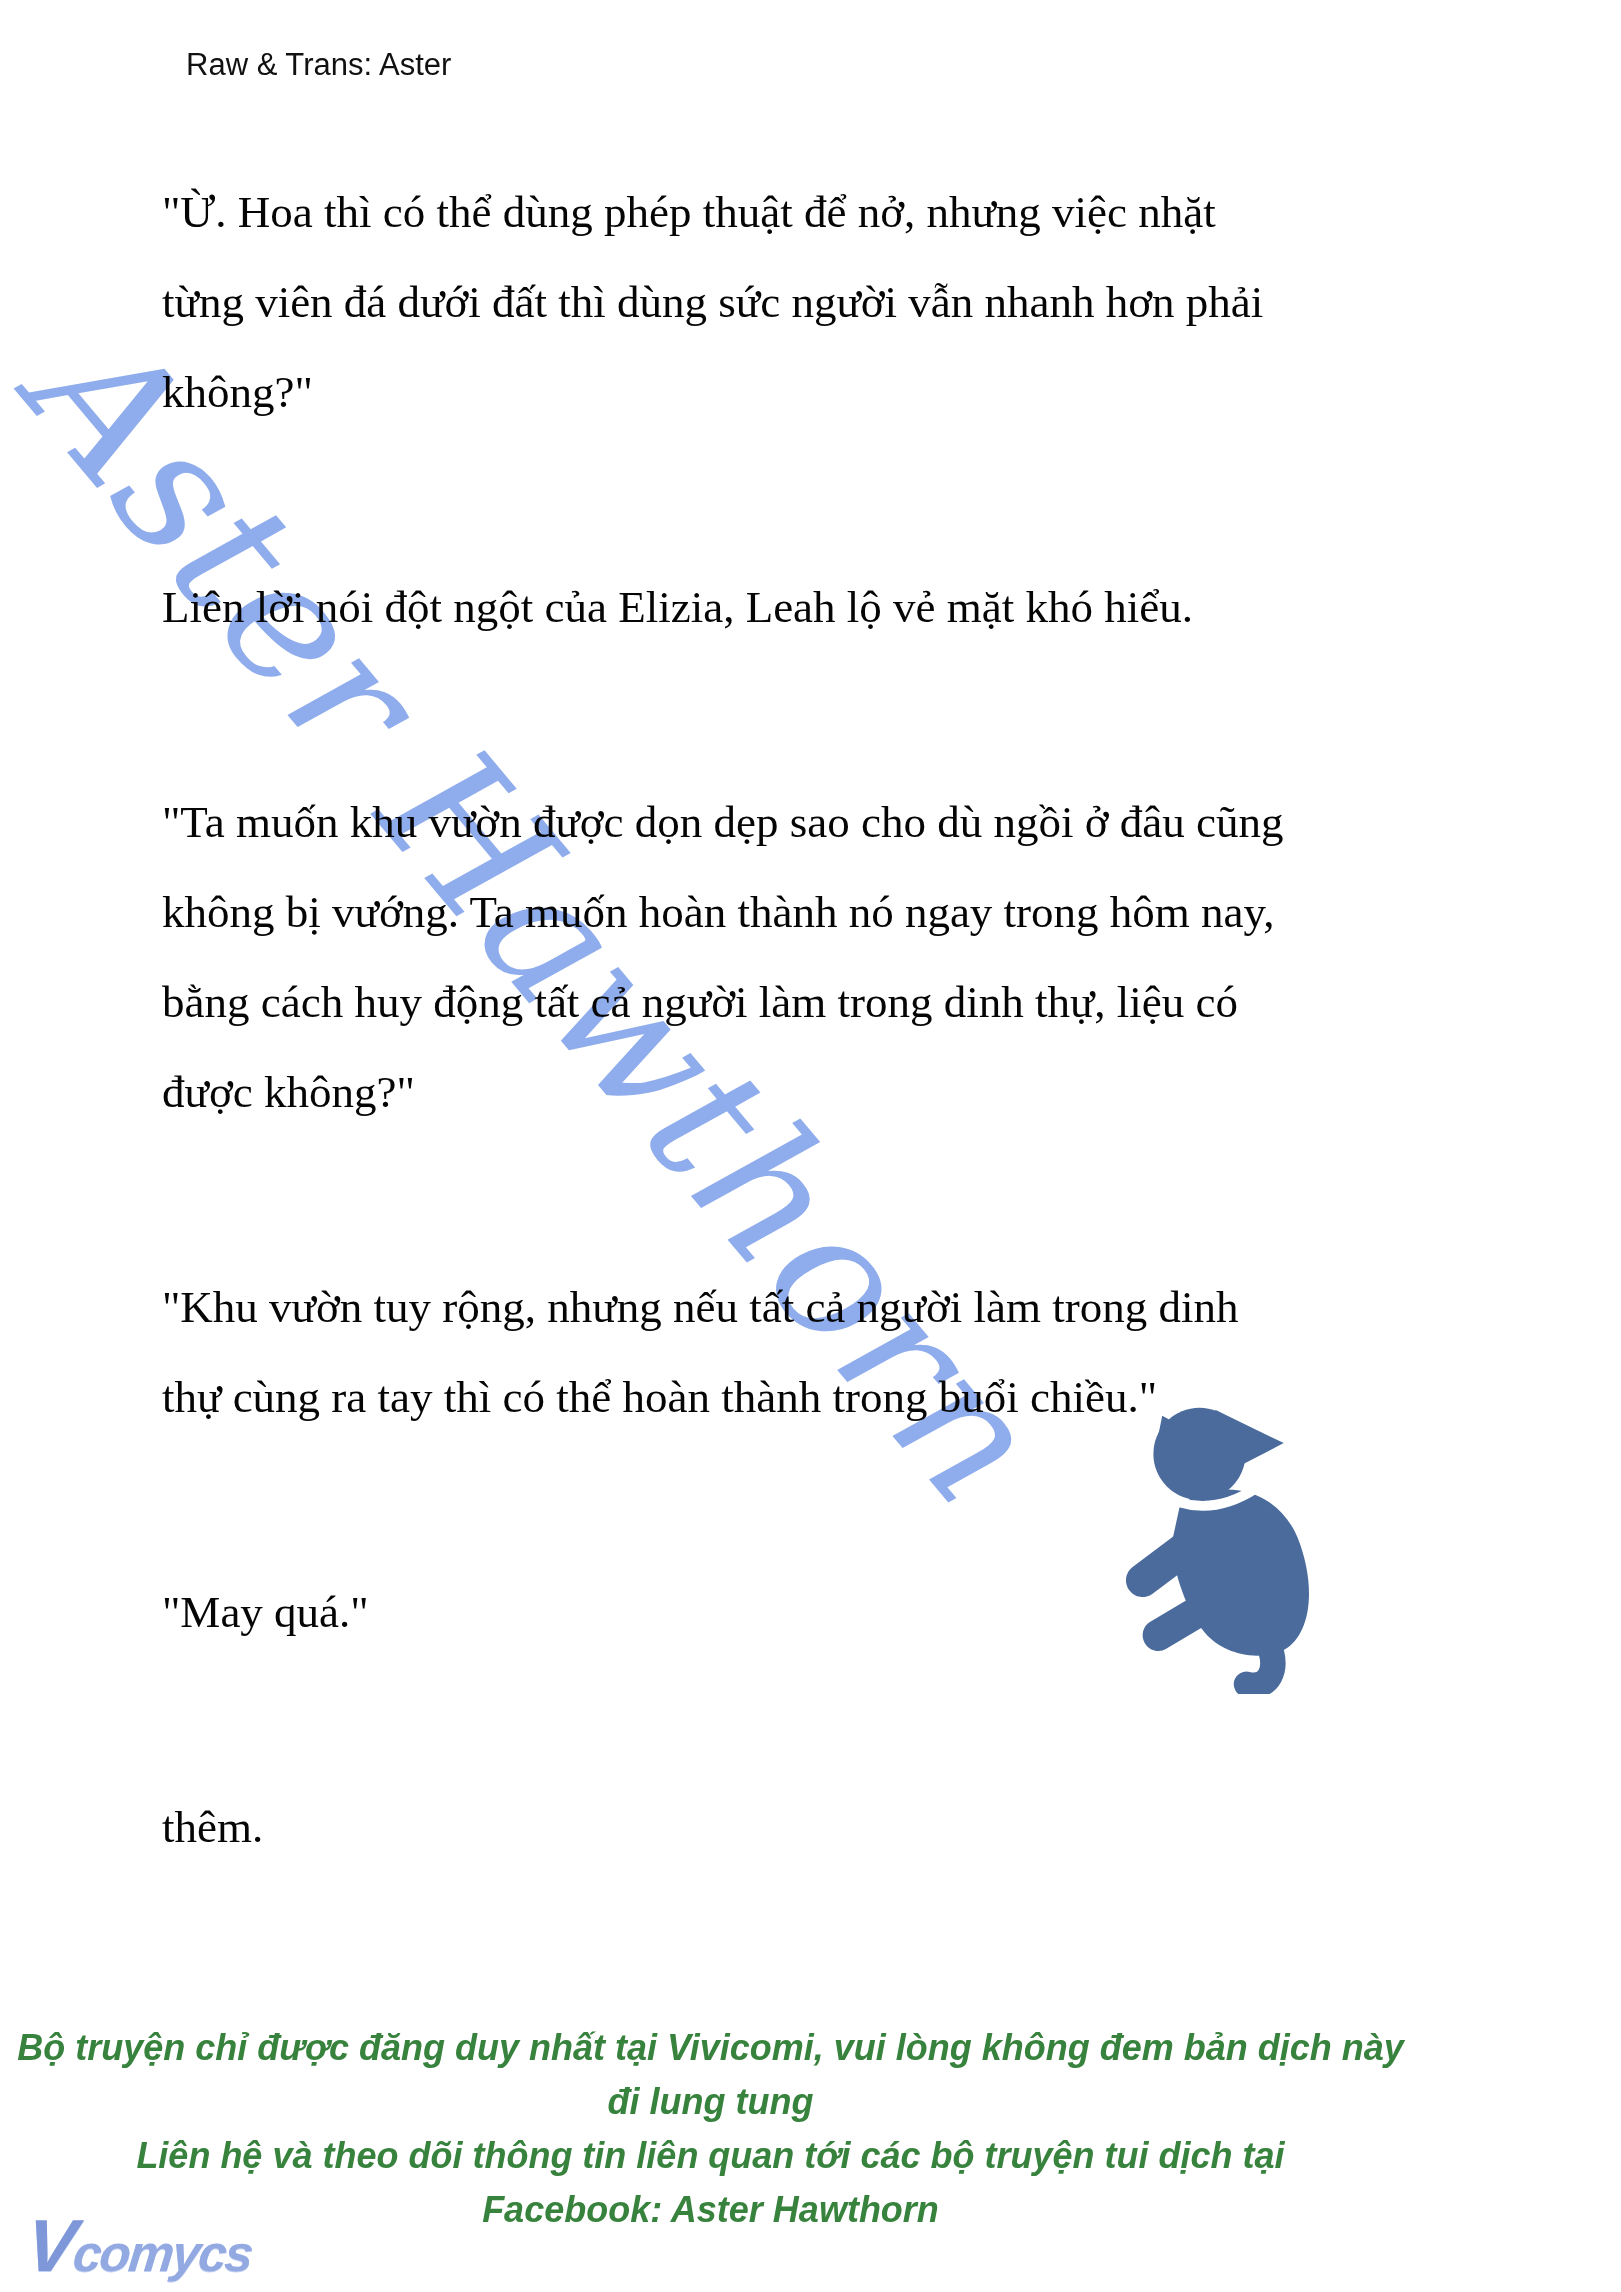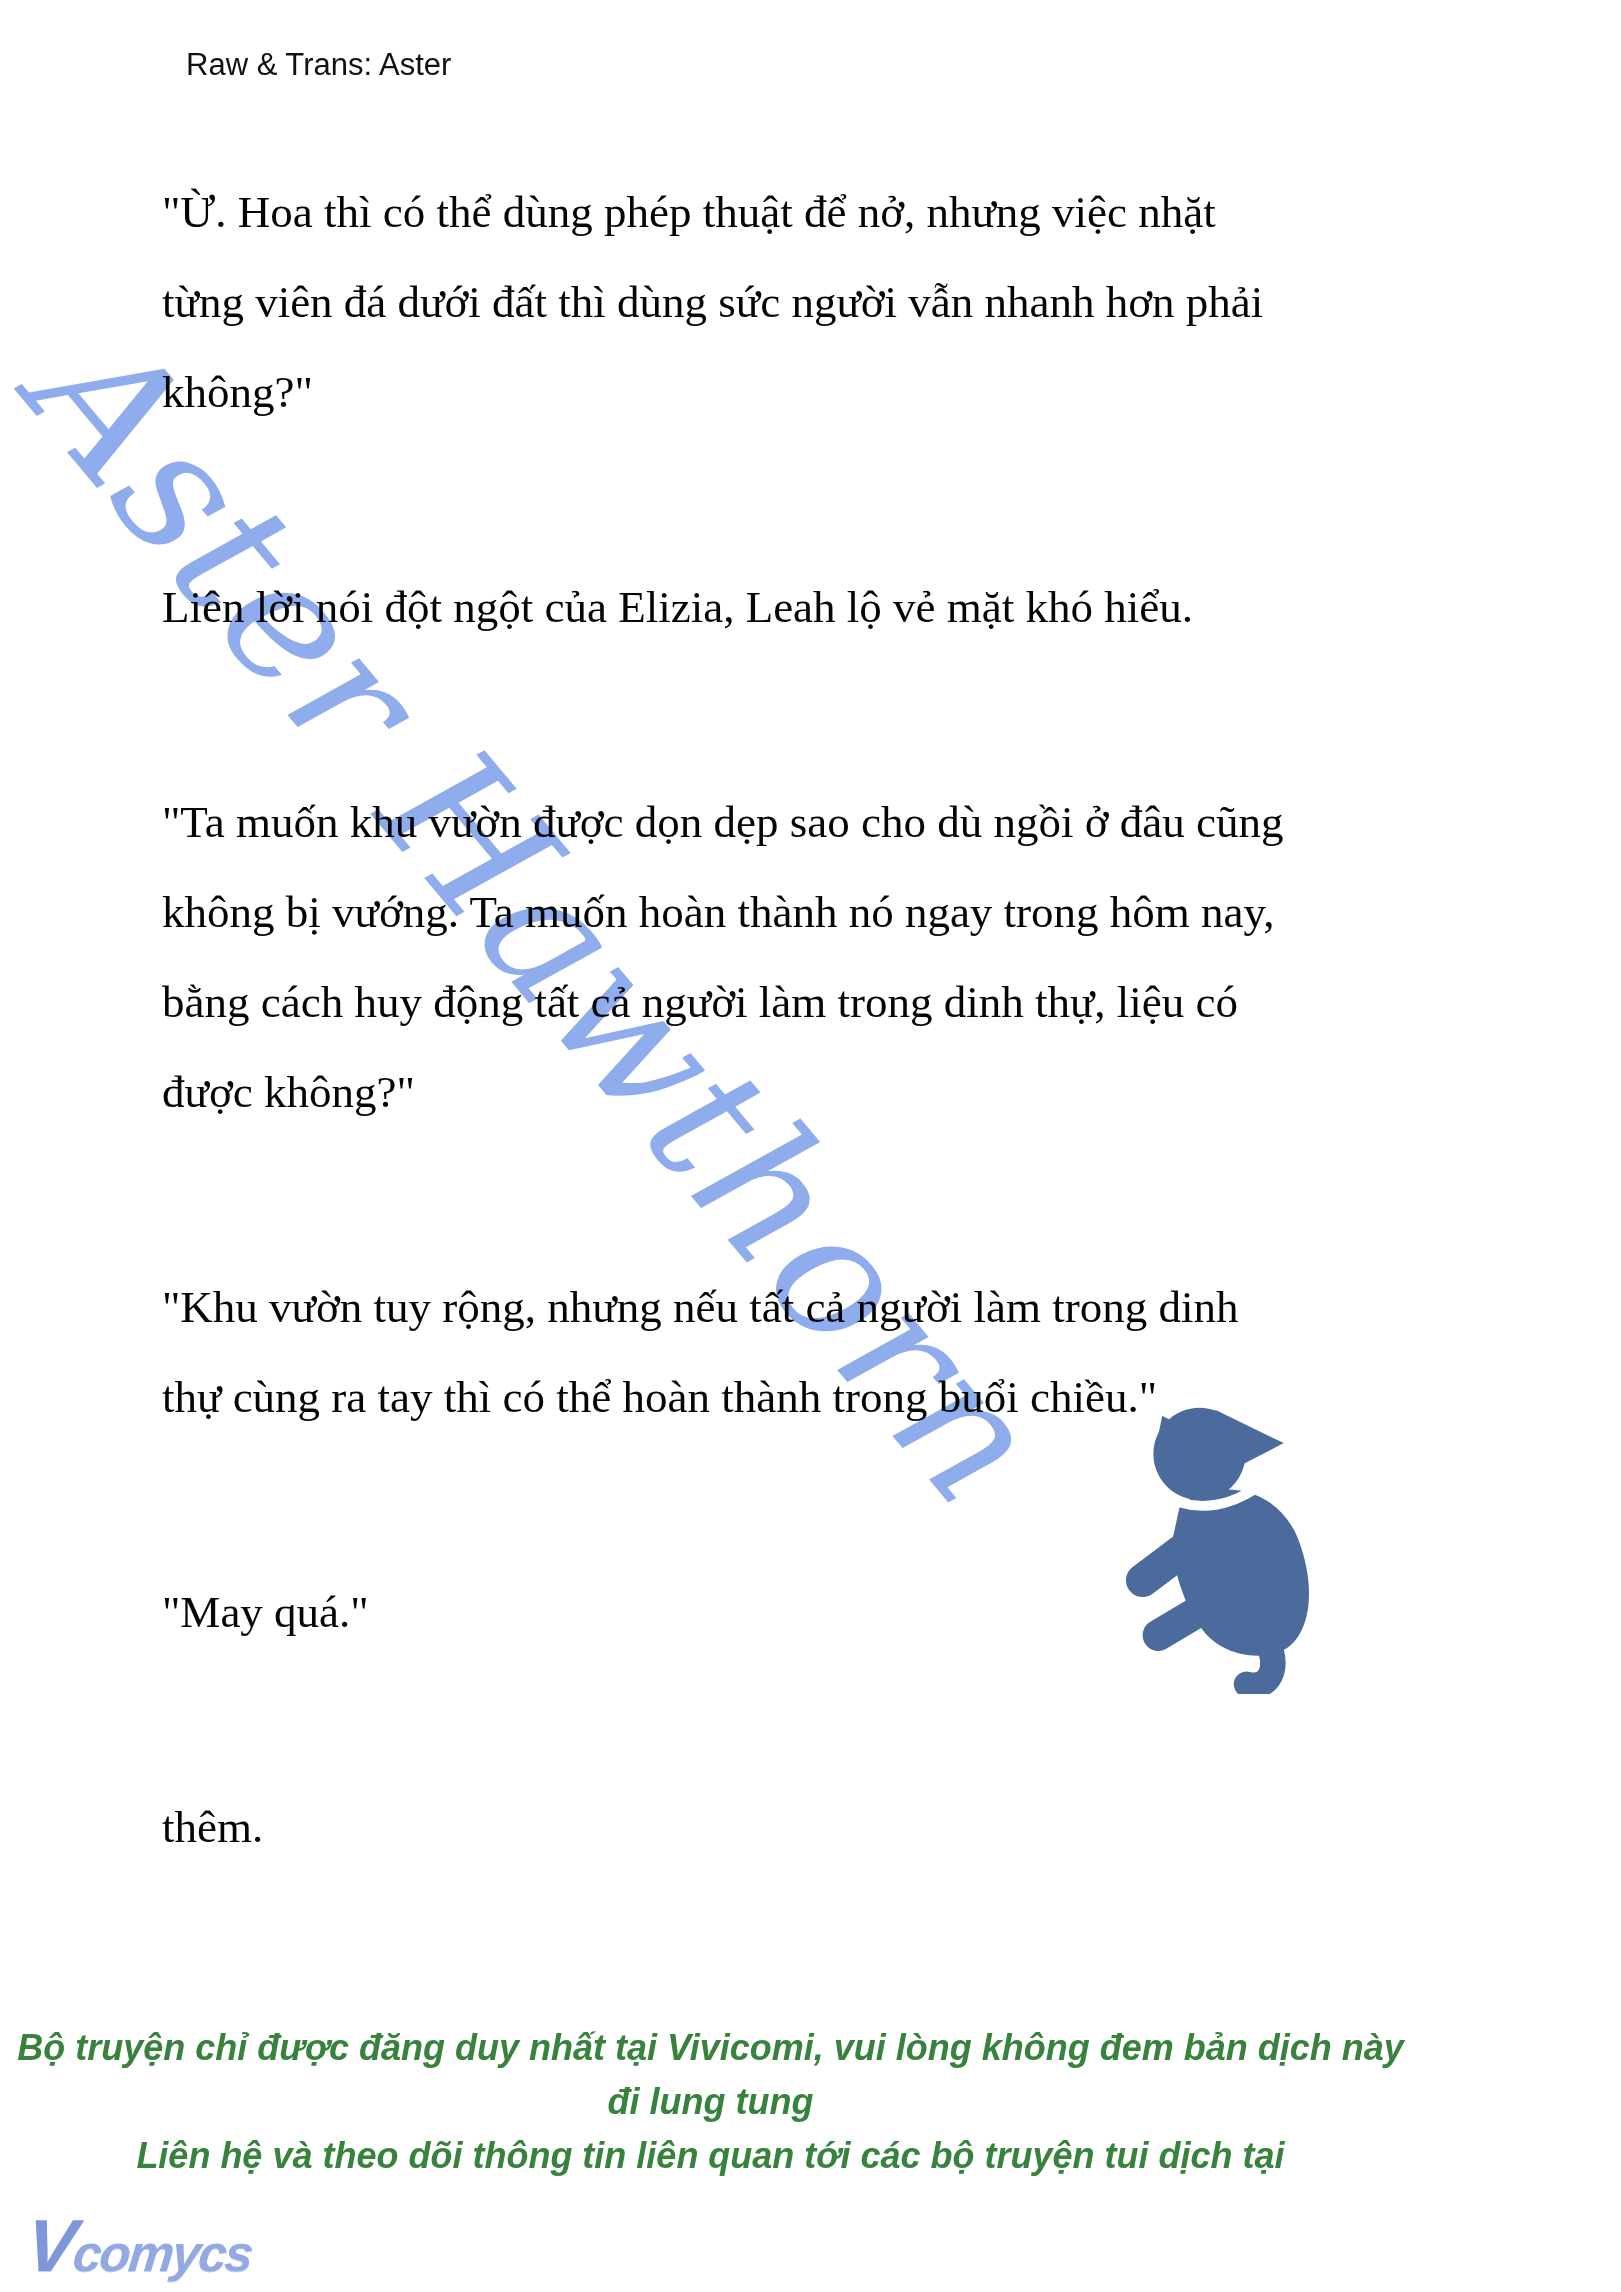--- a/index.html
+++ b/index.html
@@ -148,18 +148,19 @@
       <path d="M 38,94 Q 88,124 140,90" stroke="#ffffff" stroke-width="10" fill="none"></path>
       <line x1="80" y1="142" x2="24" y2="184" stroke="#4a6b9c" stroke-width="34" stroke-linecap="round"></line>
       <line x1="94" y1="208" x2="40" y2="240" stroke="#4a6b9c" stroke-width="32" stroke-linecap="round"></line>
       <path d="M 152,248 C 164,276 152,296 130,290" stroke="#4a6b9c" stroke-width="26" stroke-linecap="round" fill="none"></path>
     </g>
   </svg>
 
   <footer class="footer">
     <div class="fline">Bộ truyện chỉ được đăng duy nhất tại Vivicomi, vui lòng không đem bản dịch này đi lung tung</div>
     <div class="fline">Liên hệ và theo dõi thông tin liên quan tới các bộ truyện tui dịch tại</div>
+    <div class="fline">Facebook: Aster Hawthorn</div>
   </footer>
 
   <div class="logo">Vcomycs</div>
 
 </div>
 
 
 </body></html>

